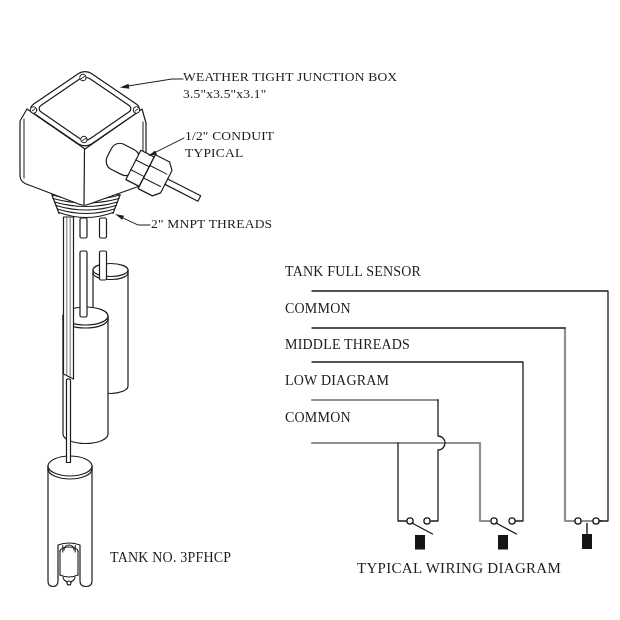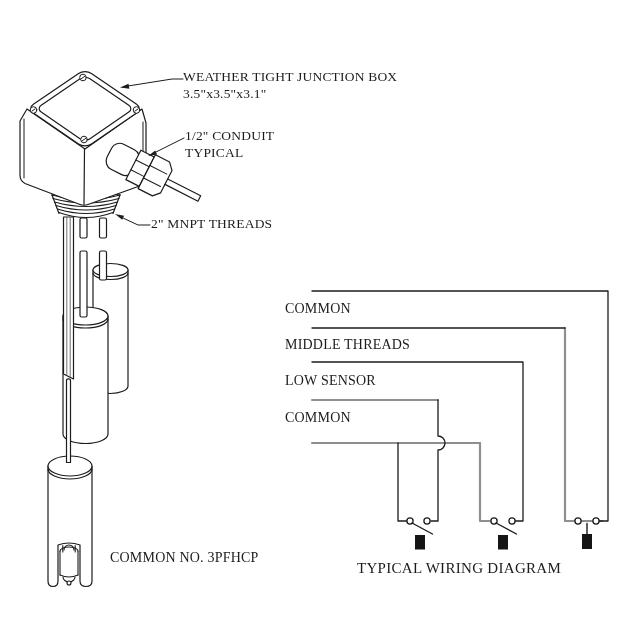--- a/index.html
+++ b/index.html
@@ -161,22 +161,23 @@
   </svg>
 
   <div class="lbl small" style="left:183px;top:42px">WEATHER TIGHT JUNCTION BOX</div>
   <div class="lbl small" style="left:183px;top:59px">3.5"x3.5"x3.1"</div>
 
   <div class="lbl small" style="left:185px;top:101px">1/2" CONDUIT</div>
   <div class="lbl small" style="left:185px;top:118px">TYPICAL</div>
 
   <div class="lbl small" style="left:151px;top:189px">2" MNPT THREADS</div>
 
-  <div class="lbl" style="left:110px;top:523px">COMMON NO. 3PFHCP</div>
+  <div class="lbl" style="left:110px;top:523px">TANK NO. 3PFHCP</div>
 
+  <div class="lbl" style="left:285px;top:237px">TANK FULL SENSOR</div>
   <div class="lbl" style="left:285px;top:274px">COMMON</div>
   <div class="lbl" style="left:285px;top:310px">MIDDLE THREADS</div>
-  <div class="lbl" style="left:285px;top:346px">LOW SENSOR</div>
+  <div class="lbl" style="left:285px;top:346px">LOW DIAGRAM</div>
   <div class="lbl" style="left:285px;top:383px">COMMON</div>
 
   <div class="lbl title" style="left:357px;top:533px">TYPICAL WIRING DIAGRAM</div>
 
 </div>
 
 </body></html>

